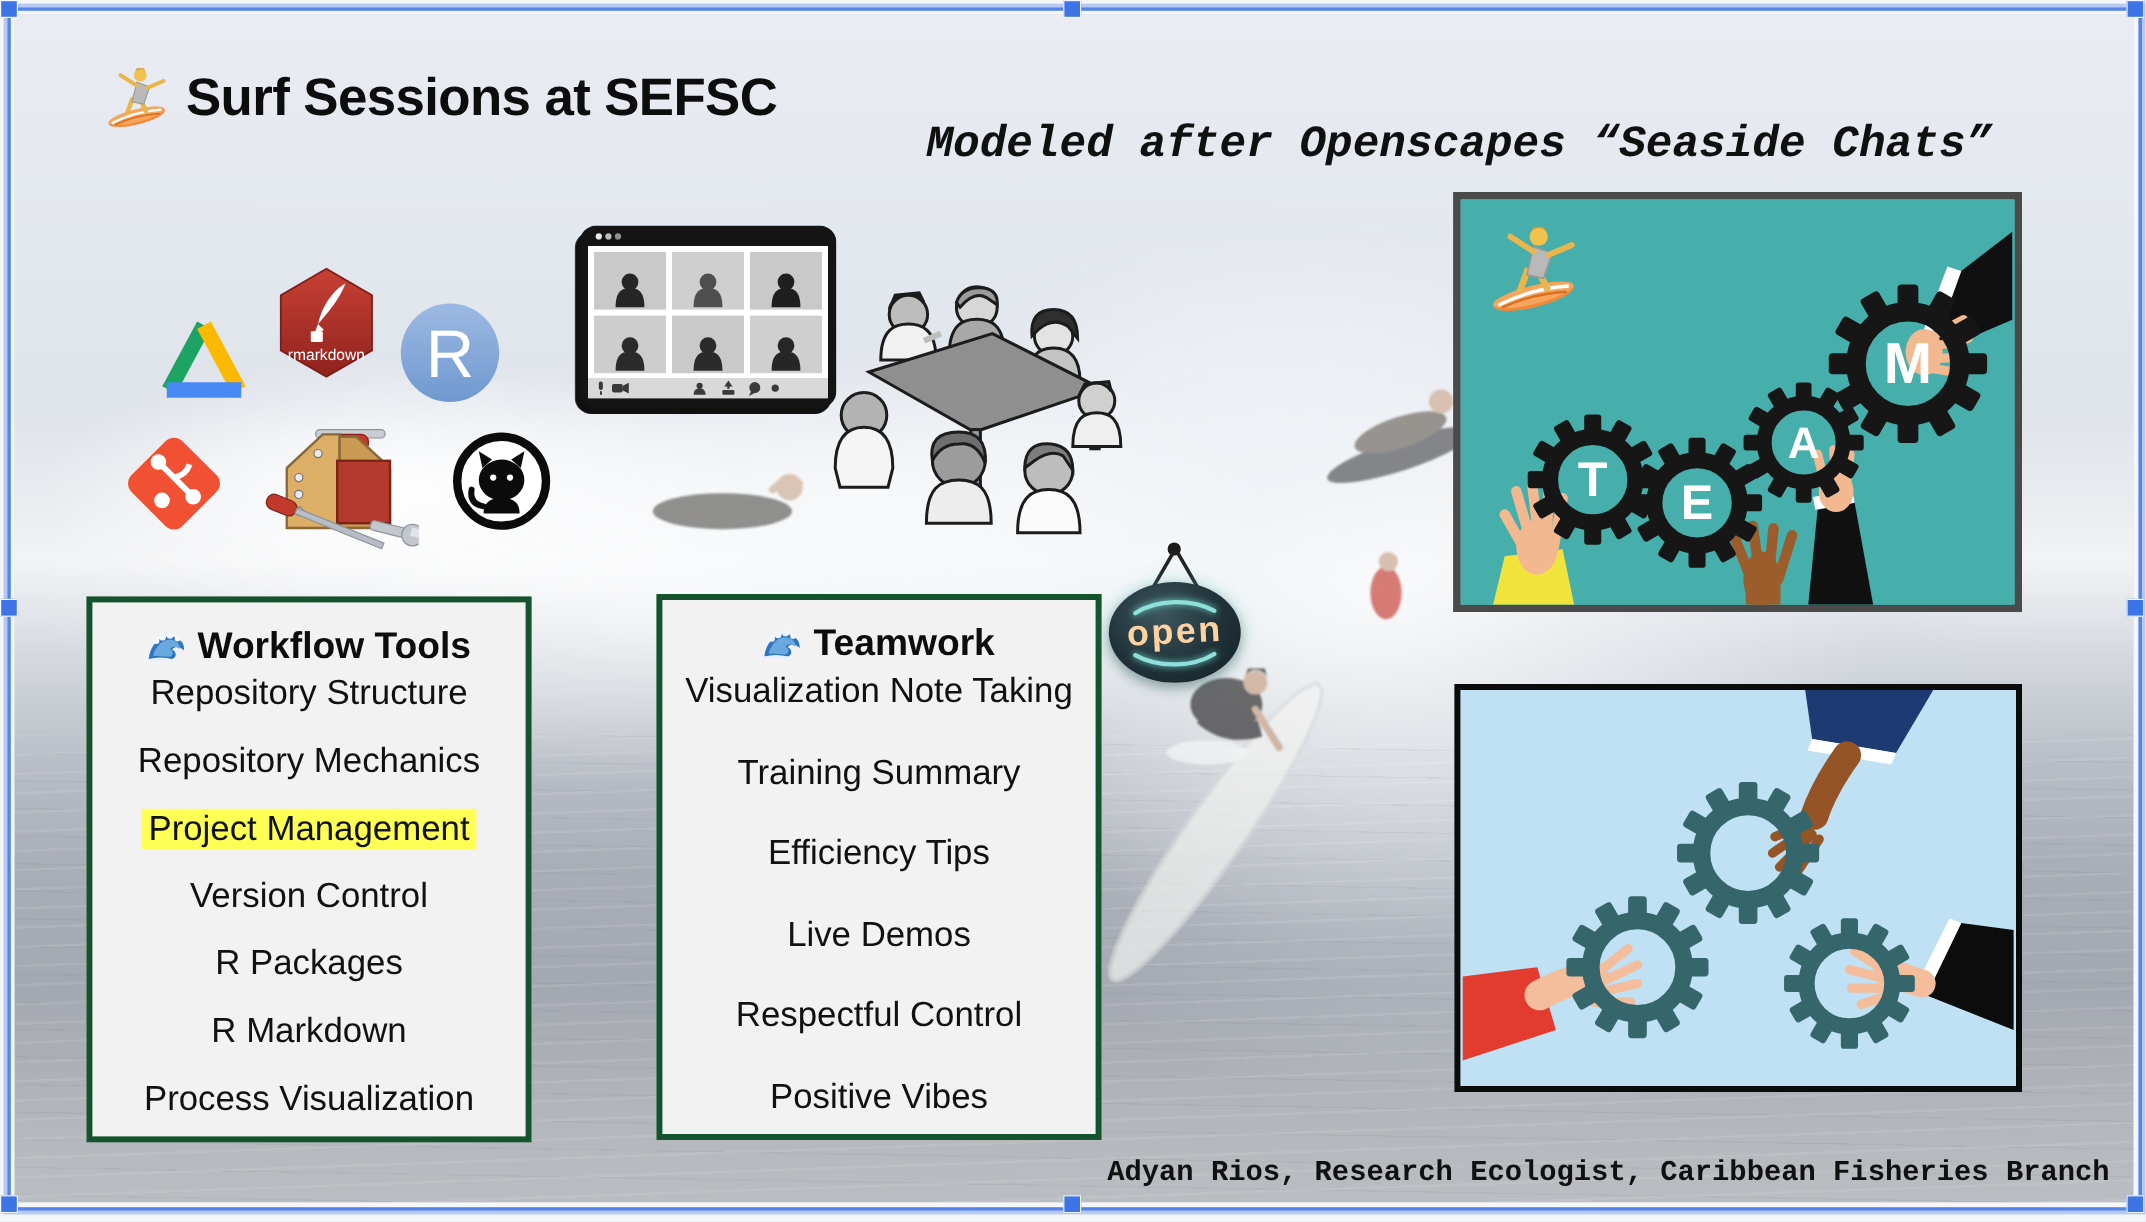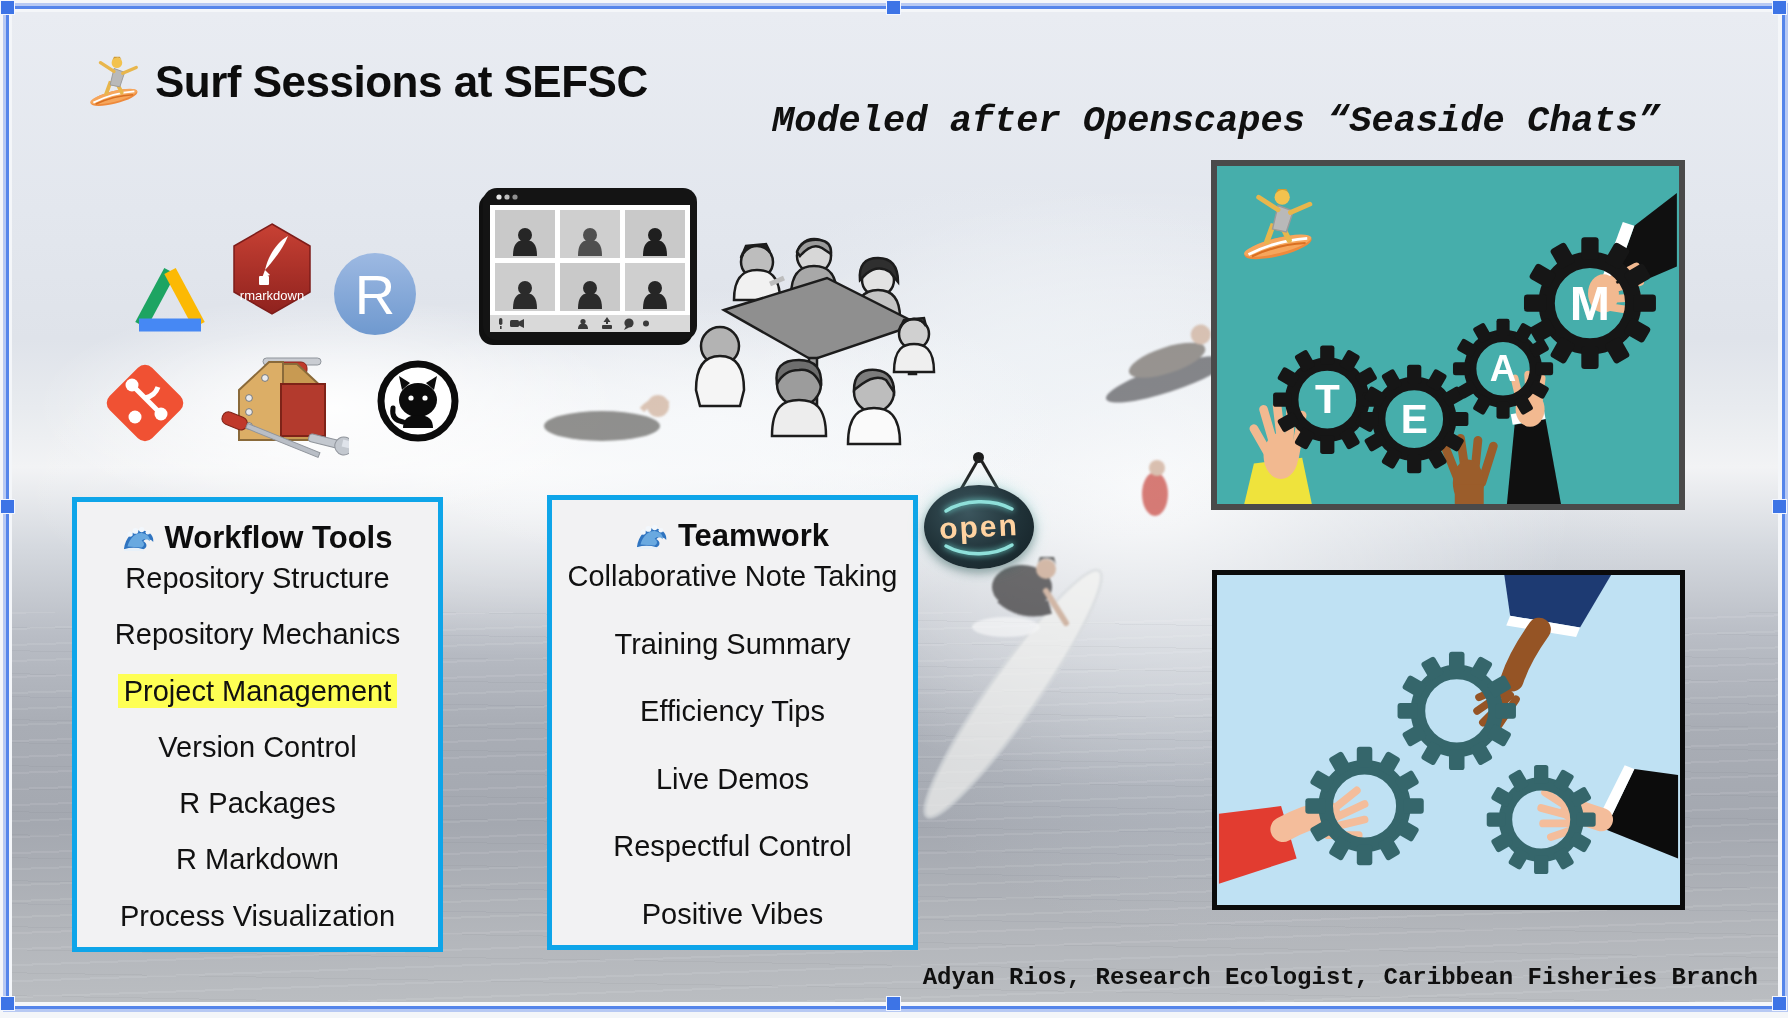--- a/index.html
+++ b/index.html
@@ -17,21 +17,21 @@
     radial-gradient(700px 240px at 30% 47%,rgba(255,255,255,.7),rgba(255,255,255,0) 75%);}
   .bg-streaks{left:0;right:0;top:600px;bottom:0;opacity:.35;background:
     repeating-linear-gradient(178deg,rgba(255,255,255,.25) 0 2px,rgba(255,255,255,0) 2px 16px),
     repeating-linear-gradient(181deg,rgba(90,95,105,.18) 0 1px,rgba(0,0,0,0) 1px 23px);}
   .bg-fig{left:0;top:0;opacity:.8;filter:blur(1px);}
   
   .title-row{left:73px;top:38px;height:64px;display:flex;align-items:center;gap:12px;}
   .title-text{font-size:44px;font-weight:bold;color:#0d0d0d;letter-spacing:-.5px;}
   .subtitle{left:760px;top:56px;font-family:"Liberation Mono","DejaVu Sans Mono",monospace;font-style:italic;font-weight:bold;font-size:37px;color:#101010;white-space:nowrap;margin-top:32px;}
   
-  .panel{width:371px;height:455px;background:#f2f2f3;border:5px solid #0ea5e9;box-sizing:border-box;display:flex;flex-direction:column;padding:10px 0 14px 0;}
+  .panel{width:371px;height:455px;background:#f2f2f3;border:5px solid #14532d;box-sizing:border-box;display:flex;flex-direction:column;padding:10px 0 14px 0;}
   .panel-title{display:flex;justify-content:center;align-items:center;gap:10px;font-size:31px;font-weight:bold;color:#0d0d0d;padding-top:8px;}
   .panel-items{flex:1;display:flex;flex-direction:column;justify-content:space-between;list-style:none;margin:6px 0 0 0;padding:0;text-align:center;}
   .panel-items li{font-size:29px;color:#111;line-height:1.15;}
   mark.hl{background:#feff54;padding:1px 6px;color:#111;}
   
   .img-frame{box-sizing:border-box;}
   #team-img{left:1199px;top:148px;width:474px;height:350px;border:6px solid #4a4a4a;background:#46aeab;}
   #gears-img{left:1200px;top:558px;width:473px;height:340px;border:5px solid #0b0b0b;background:#bfe1f3;}
   
   #open-sign{left:912px;top:473px;width:110px;height:84px;border-radius:50%;z-index:8;
@@ -323,21 +323,21 @@
   </div>
 
   <div class="abs panel" style="left:535px;top:483px">
     <div class="panel-title">
       <svg width="32" height="27" viewBox="0 0 36 30">
           <use href="#wave"></use>
         </svg>
       <span>Teamwork</span>
     </div>
     <ul class="panel-items">
-      <li><span>Collaborative Note Taking</span></li>
+      <li><span>Visualization Note Taking</span></li>
       <li><span>Training Summary</span></li>
       <li><span>Efficiency Tips</span></li>
       <li><span>Live Demos</span></li>
       <li><span>Respectful Control</span></li>
       <li><span>Positive Vibes</span></li>
     </ul>
   </div>
 
   <div class="abs hang-dot"></div>
   <div class="abs hang-line" style="left:965px;top:447px;transform:rotate(30deg)"></div>

